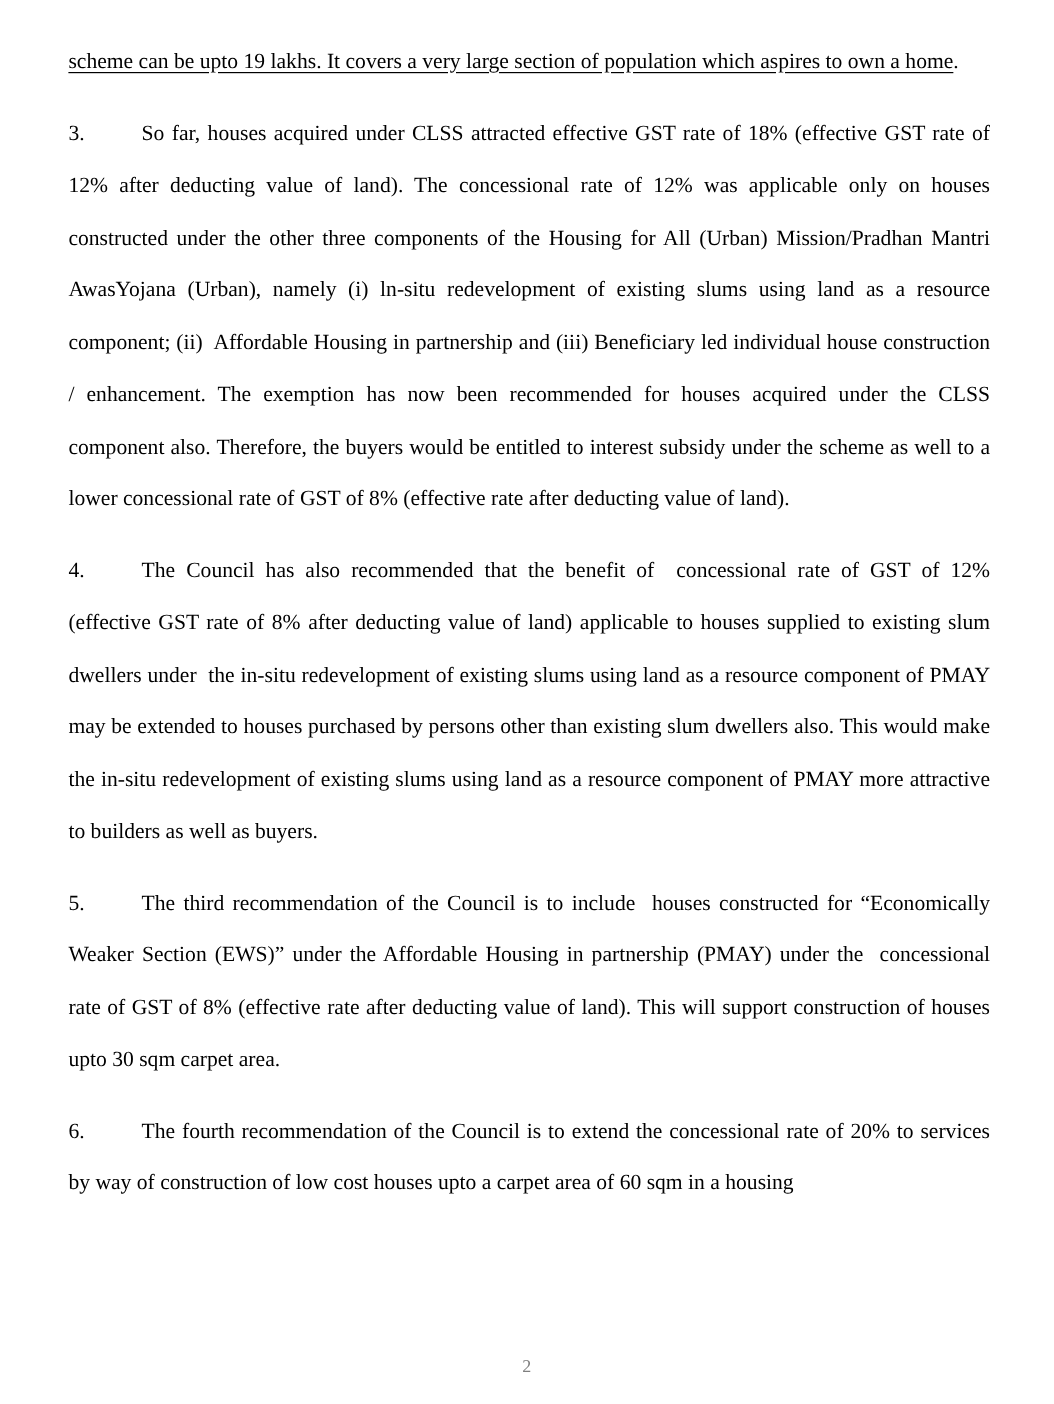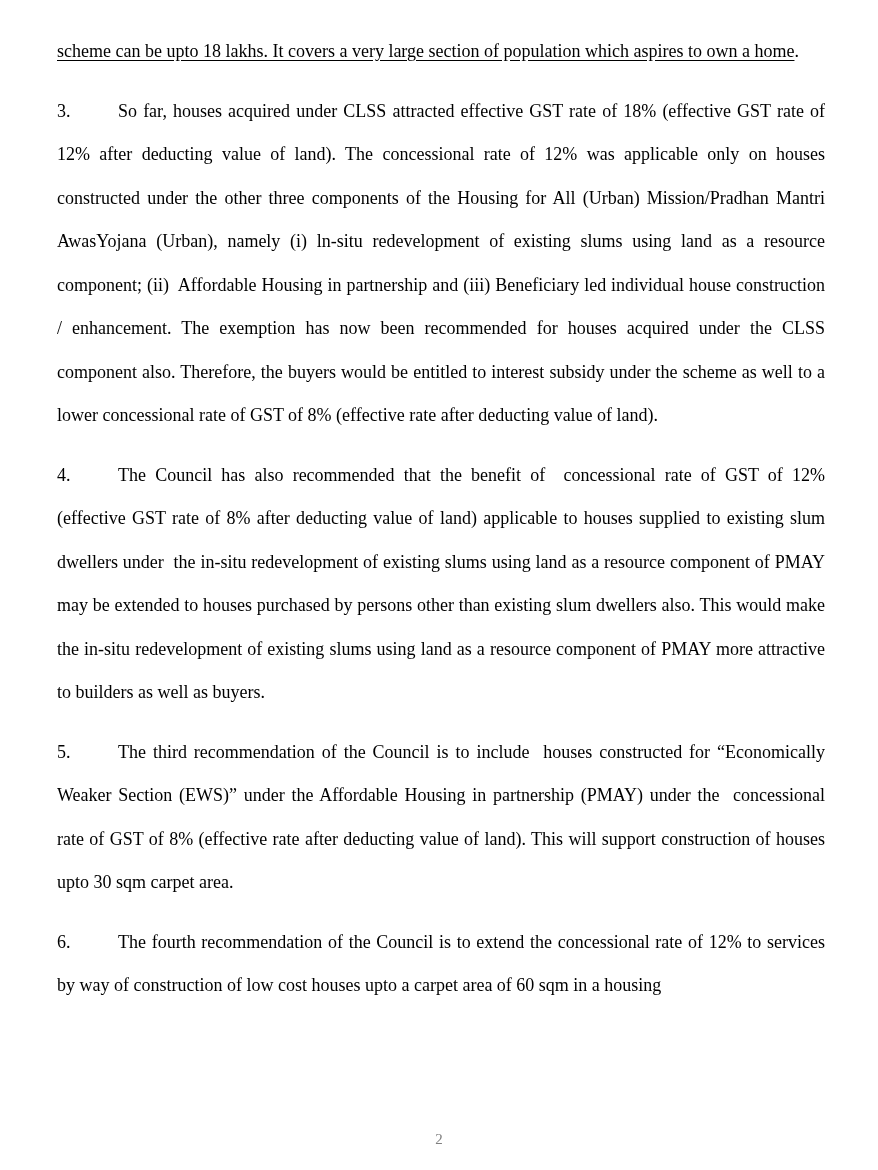--- a/index.html
+++ b/index.html
@@ -52,26 +52,26 @@
     color: #7f7f7f;
     font-family: "Liberation Serif", "DejaVu Serif", serif;
   }
 </style>
 </head>
 <body>
 
 <div class="page">
   <div class="content">
 
-    <p class="para"><span class="ptext underlined">scheme can be upto 18 lakhs. It covers a very large section of population which aspires to own a home</span><span class="ptext">.</span></p>
+    <p class="para"><span class="ptext underlined">scheme can be upto 19 lakhs. It covers a very large section of population which aspires to own a home</span><span class="ptext">.</span></p>
 
     <p class="para"><span class="pnum">3.</span><span class="ptext">So far, houses acquired under CLSS attracted effective GST rate of 18% (effective GST rate of 12% after deducting value of land). The concessional rate of 12% was applicable only on houses constructed under the other three components of the Housing for All (Urban) Mission/Pradhan Mantri AwasYojana (Urban), namely (i) ln-situ redevelopment of existing slums using land as a resource component; (ii)  Affordable Housing in partnership and (iii) Beneficiary led individual house construction / enhancement. The exemption has now been recommended for houses acquired under the CLSS component also. Therefore, the buyers would be entitled to interest subsidy under the scheme as well to a lower concessional rate of GST of 8% (effective rate after deducting value of land).</span></p>
 
     <p class="para"><span class="pnum">4.</span><span class="ptext">The Council has also recommended that the benefit of  concessional rate of GST of 12% (effective GST rate of 8% after deducting value of land) applicable to houses supplied to existing slum dwellers under  the in-situ redevelopment of existing slums using land as a resource component of PMAY may be extended to houses purchased by persons other than existing slum dwellers also. This would make the in-situ redevelopment of existing slums using land as a resource component of PMAY more attractive to builders as well as buyers.</span></p>
 
     <p class="para"><span class="pnum">5.</span><span class="ptext">The third recommendation of the Council is to include  houses constructed for “Economically Weaker Section (EWS)” under the Affordable Housing in partnership (PMAY) under the  concessional rate of GST of 8% (effective rate after deducting value of land). This will support construction of houses upto 30 sqm carpet area.</span></p>
 
-    <p class="para"><span class="pnum">6.</span><span class="ptext">The fourth recommendation of the Council is to extend the concessional rate of 12% to services by way of construction of low cost houses upto a carpet area of 60 sqm in a housing</span></p>
+    <p class="para"><span class="pnum">6.</span><span class="ptext">The fourth recommendation of the Council is to extend the concessional rate of 20% to services by way of construction of low cost houses upto a carpet area of 60 sqm in a housing</span></p>
 
   </div>
 
   <div class="page-number">2</div>
 </div>
 
 </body></html>

